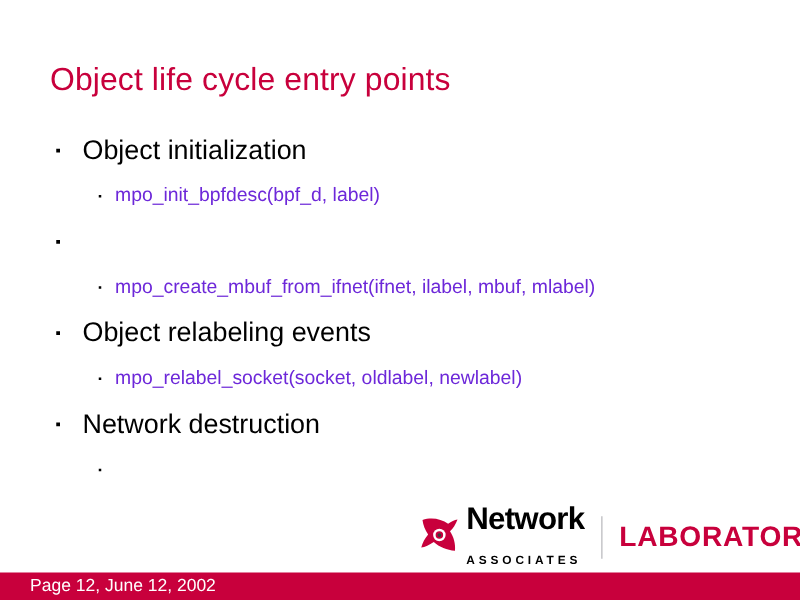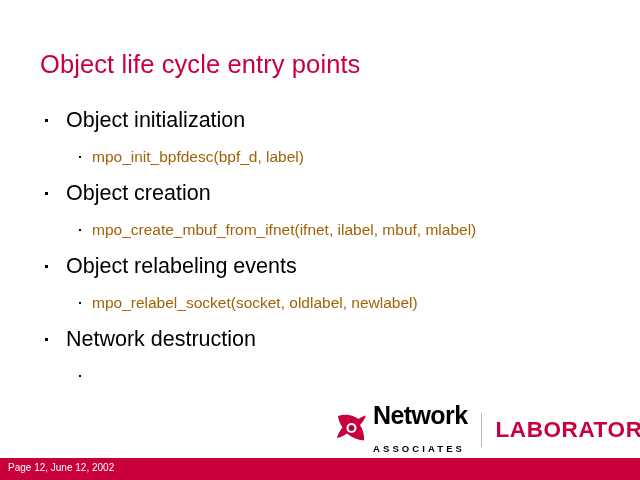--- a/index.html
+++ b/index.html
@@ -62,21 +62,21 @@
     height: 3px;
     background: #000000;
   }
 
   .level2 {
     position: relative;
     margin: 0;
     padding-left: 92px;
     height: 36px;
     font-size: 15.5px;
-    color: #a16207;
+    color: #6d28d9;
     line-height: 36px;
     white-space: nowrap;
   }
   .level2 .bullet-mark {
     position: absolute;
     left: 79px;
     top: 17px;
     width: 2px;
     height: 2px;
     background: #000000;
@@ -144,23 +144,23 @@
   #footer-band {
     position: absolute;
     left: 0;
     top: 458px;
     width: 640px;
     height: 22px;
     background: #C8003C;
   }
   #footer-text {
     position: absolute;
-    left: 8px;
+    left: 24px;
     top: 3px;
-    font-size: 10px;
+    font-size: 14px;
     color: #ffffff;
     white-space: nowrap;
     line-height: 14px;
   }
 </style>
 </head>
 <body>
 
 <div id="slide">
 
@@ -172,21 +172,20 @@
       <span class="bullet-mark"></span>
       <span>Object initialization</span>
     </div>
     <div class="level2 grp-1">
       <span class="bullet-mark"></span>
       <span>mpo_init_bpfdesc(bpf_d, label)</span>
     </div>
 
     <div class="level1 grp-2">
       <span class="bullet-mark"></span>
-      <span>Object creation</span>
     </div>
     <div class="level2 grp-2">
       <span class="bullet-mark"></span>
       <span>mpo_create_mbuf_from_ifnet(ifnet, ilabel, mbuf, mlabel)</span>
     </div>
 
     <div class="level1 grp-1">
       <span class="bullet-mark"></span>
       <span>Object relabeling events</span>
     </div>

